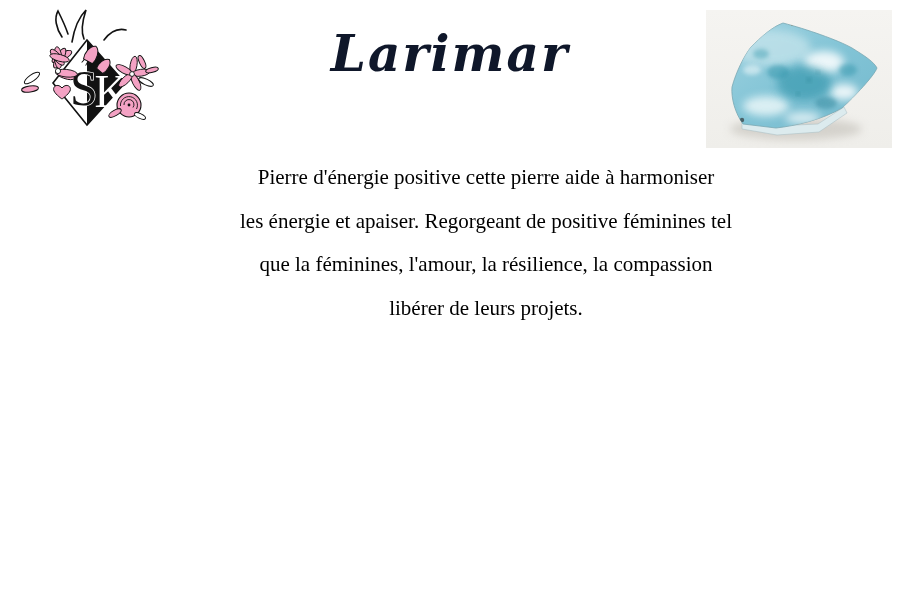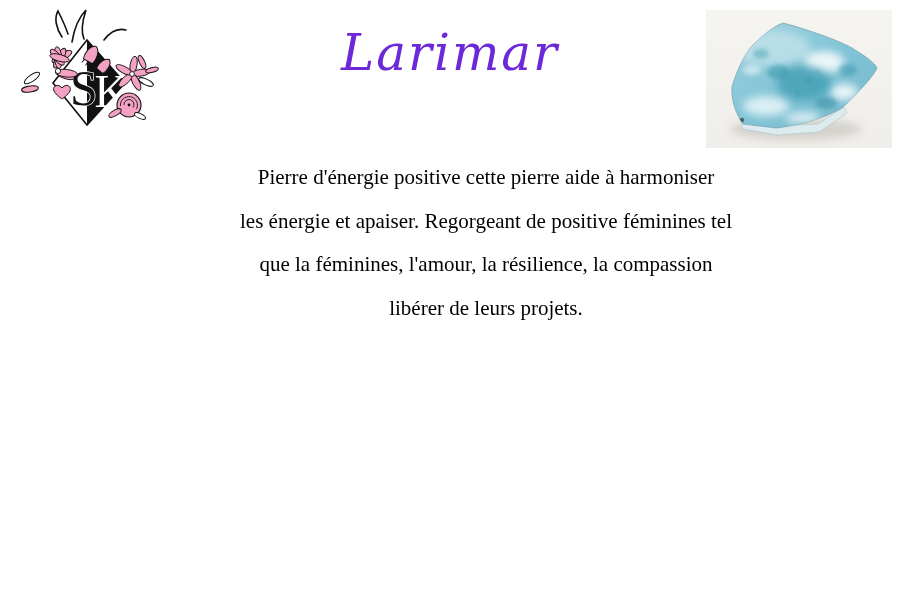--- a/index.html
+++ b/index.html
@@ -3,22 +3,22 @@
 <meta charset="utf-8">
 <style>
   html,body{margin:0;padding:0;}
   body{
     width:900px;height:600px;background:#ffffff;position:relative;overflow:hidden;
     font-family:"Liberation Serif", serif;color:#000;
   }
   .logo{position:absolute;left:18px;top:6px;width:144px;height:132px;}
   .title{
     position:absolute;left:0;right:0;top:24px;margin:0;text-align:center;
-    font-family:"DejaVu Serif", serif;font-style:italic;font-weight:400;
-    font-size:50px;letter-spacing:2px;color:#6d28d9;
+    font-family:"DejaVu Serif", serif;font-style:italic;font-weight:700;
+    font-size:50px;letter-spacing:2px;color:#0f172a;
   }
   .photo{position:absolute;left:706px;top:10px;width:186px;height:138px;}
   .photo svg{display:block;width:100%;height:100%;}
   .body-text{
     position:absolute;left:0;top:156px;width:900px;text-align:center;
     font-size:21px;line-height:43.5px;color:#000;padding-left:36px;
   }
   .body-text .line{height:43.5px;white-space:nowrap;}
   svg text.mono{font-family:"Liberation Serif", serif;}
 </style>

